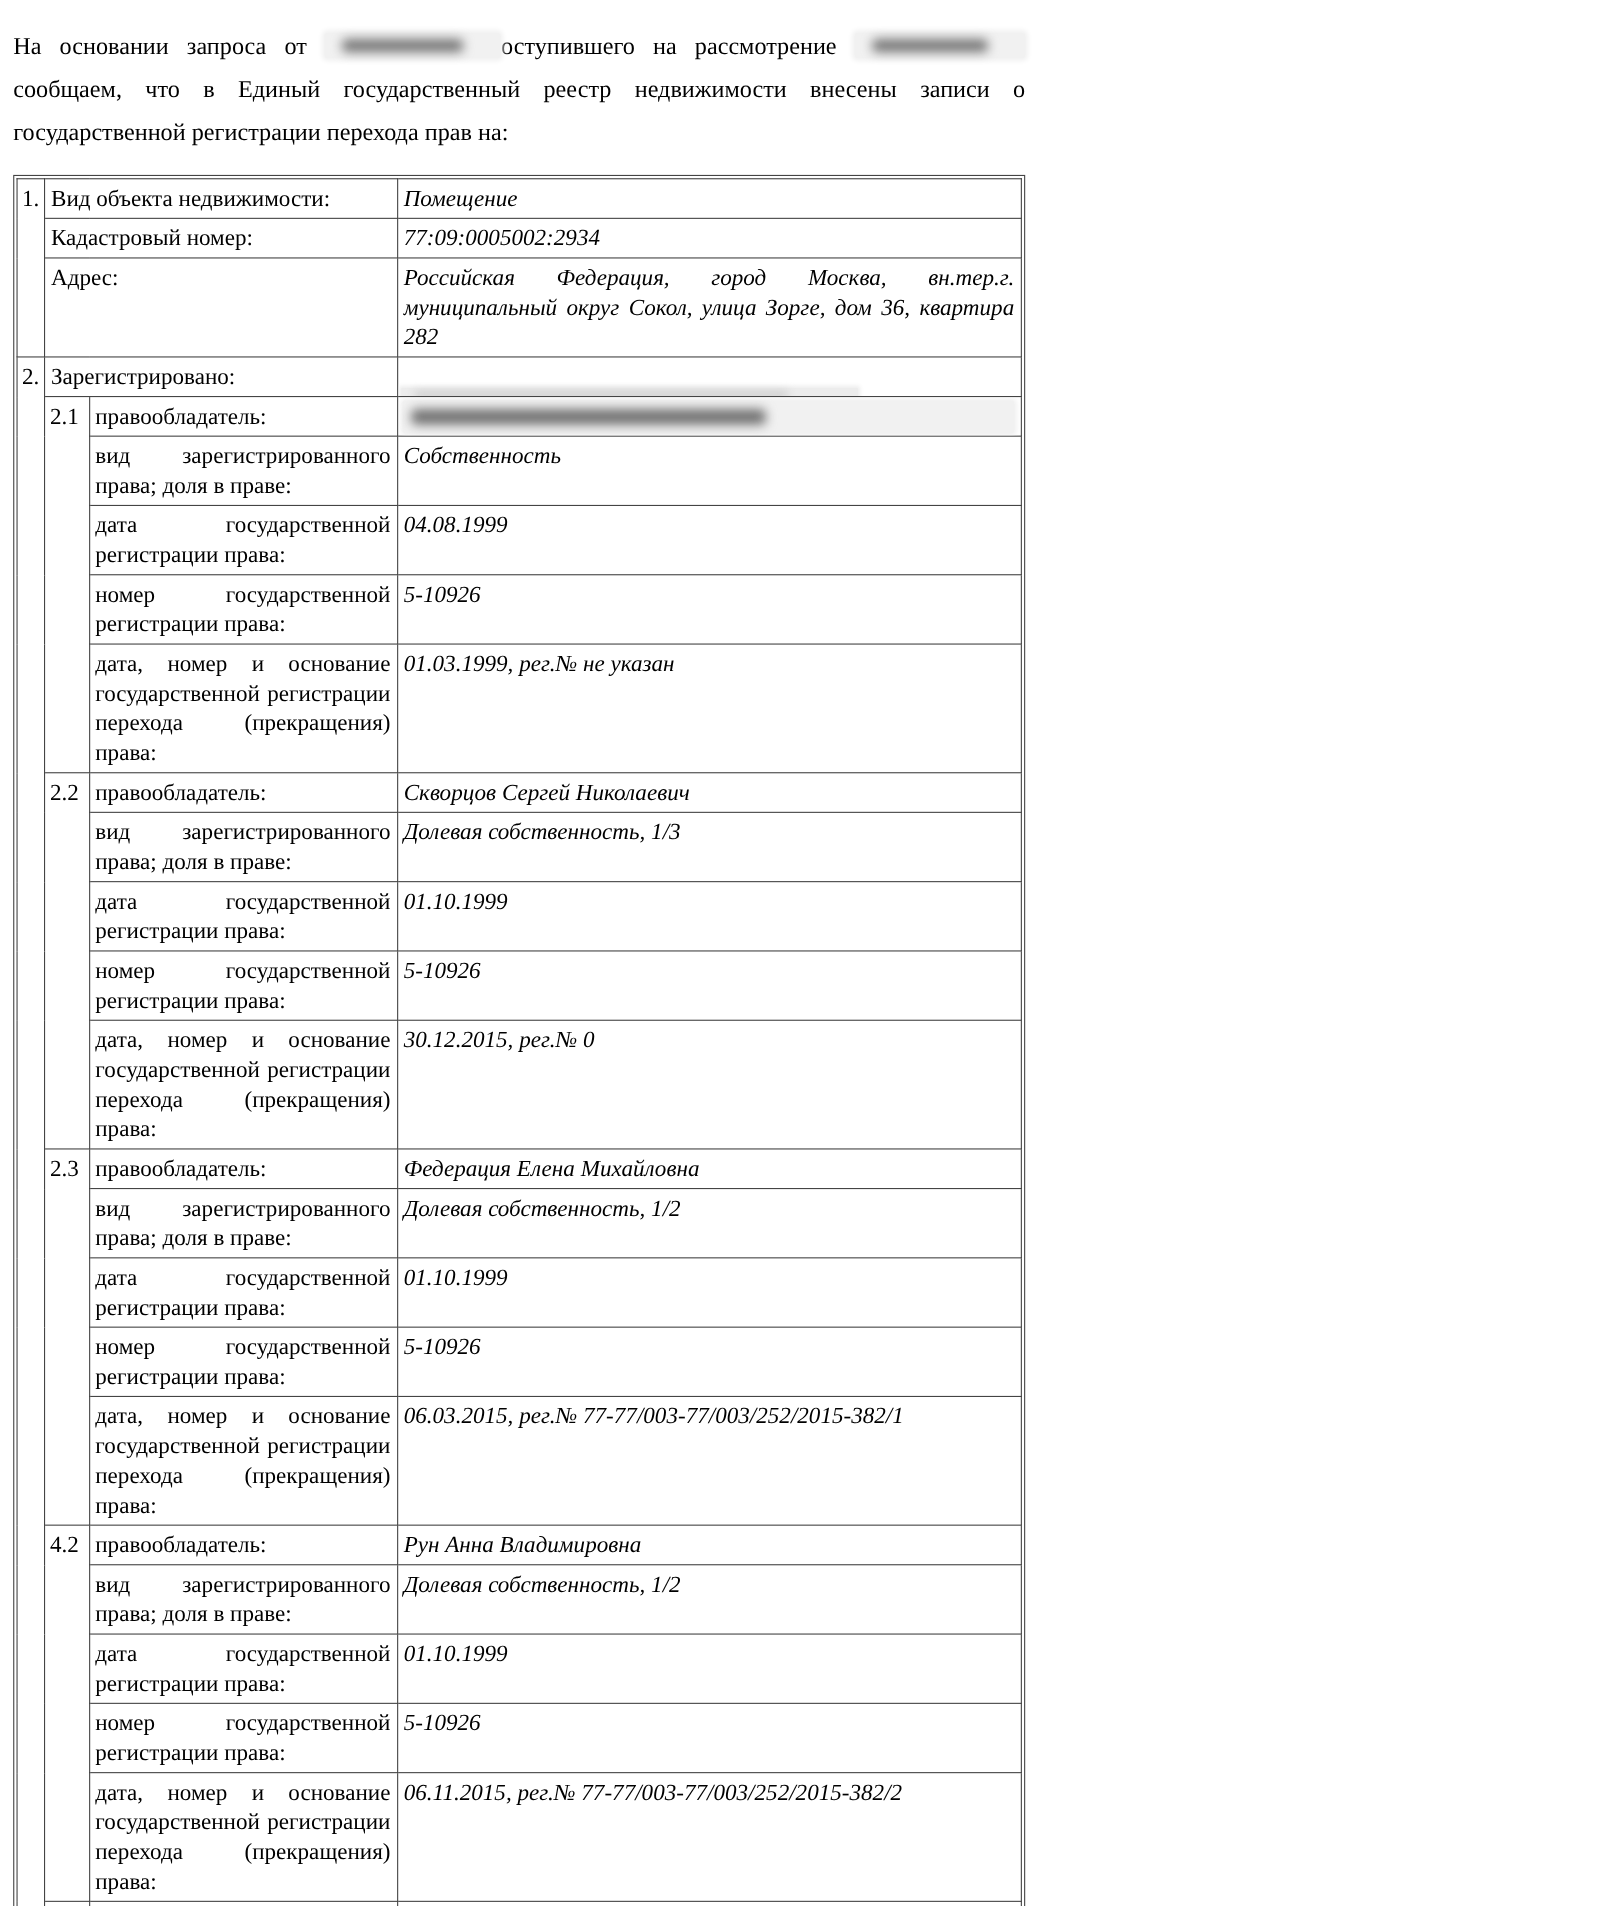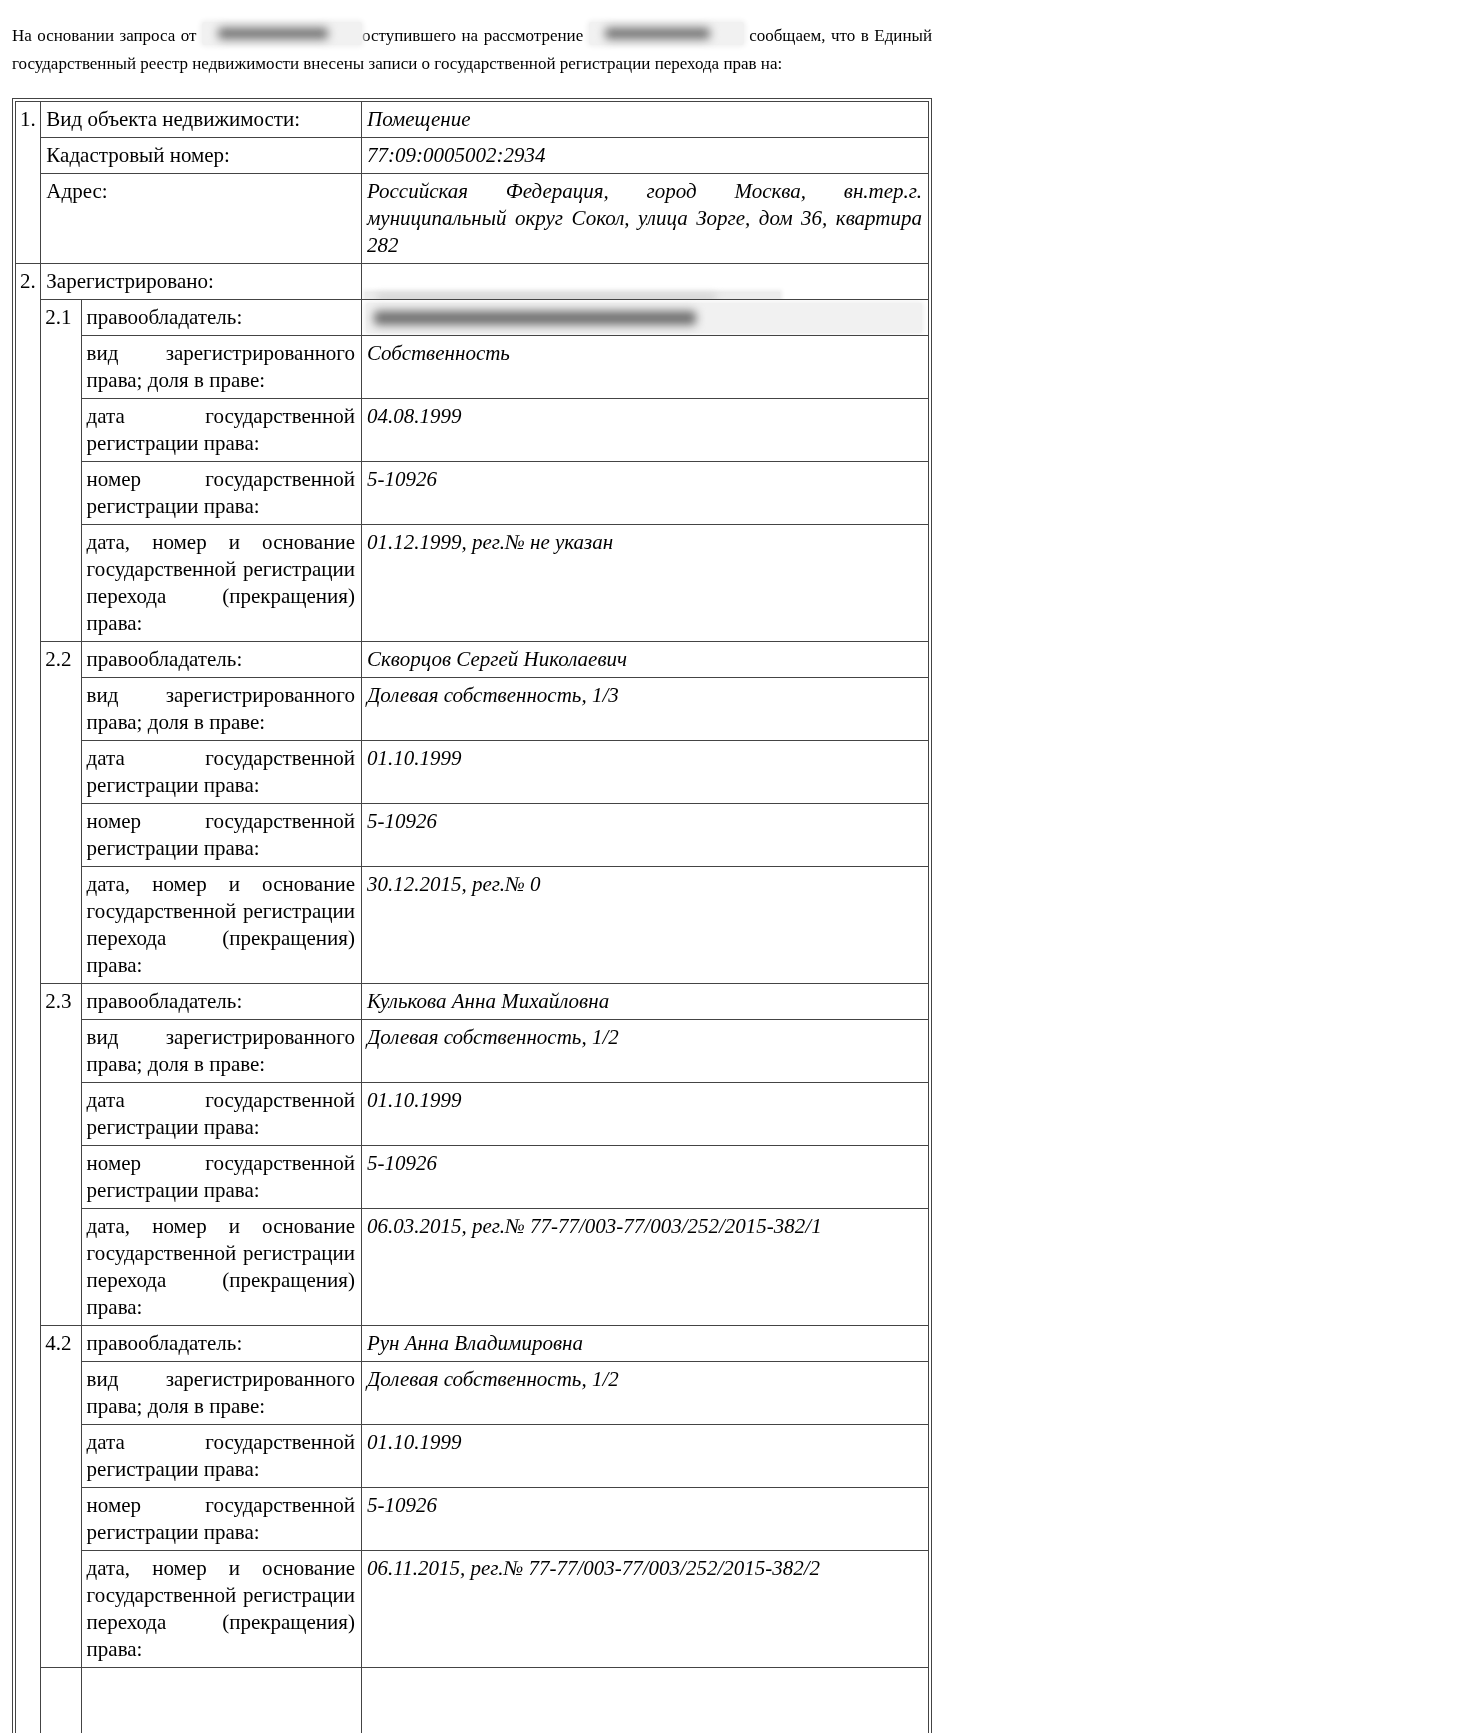--- a/index.html
+++ b/index.html
@@ -11,21 +11,21 @@
     font-family: "Liberation Serif", serif;
   }
   .page { width: 920px; margin-left: 12px; padding-top: 8px; position: relative; }
 
   .title {
     font-size: 21px; font-weight: bold; line-height: 24px;
     text-align: center; margin: 0; padding: 0 0 0 0;
   }
   .intro {
     margin: 14px 0 0 0;
-    font-size: 17px; line-height: 28px;
+    font-size: 22px; line-height: 39px;
     text-align: justify;
   }
 
   
   .redact {
     position: relative;
     background: #f1f1f1;
     border-radius: 3px;
     box-shadow: 0 0 5px 2px #f1f1f1;
   }
@@ -140,21 +140,21 @@
         <tr>
           <td class="label">дата государственной регистрации права:</td>
           <td class="value">04.08.1999</td>
         </tr>
         <tr>
           <td class="label">номер государственной регистрации права:</td>
           <td class="value">5-10926</td>
         </tr>
         <tr>
           <td class="label">дата, номер и основание государственной регистрации перехода (прекращения) права:</td>
-          <td class="value">01.12.1999, рег.№ не указан</td>
+          <td class="value">01.03.1999, рег.№ не указан</td>
         </tr>
 
         <tr>
           <td class="num" rowspan="5">2.2</td>
           <td class="label">правообладатель:</td>
           <td class="value">Скворцов Сергей Николаевич</td>
         </tr>
         <tr>
           <td class="label">вид зарегистрированного права; доля в праве:</td>
           <td class="value">Долевая собственность, 1/3</td>
@@ -168,21 +168,21 @@
           <td class="value">5-10926</td>
         </tr>
         <tr>
           <td class="label">дата, номер и основание государственной регистрации перехода (прекращения) права:</td>
           <td class="value">30.12.2015, рег.№ 0</td>
         </tr>
 
         <tr>
           <td class="num" rowspan="5">2.3</td>
           <td class="label">правообладатель:</td>
-          <td class="value">Кулькова Анна Михайловна</td>
+          <td class="value">Федерация Елена Михайловна</td>
         </tr>
         <tr>
           <td class="label">вид зарегистрированного права; доля в праве:</td>
           <td class="value">Долевая собственность, 1/2</td>
         </tr>
         <tr>
           <td class="label">дата государственной регистрации права:</td>
           <td class="value">01.10.1999</td>
         </tr>
         <tr>

